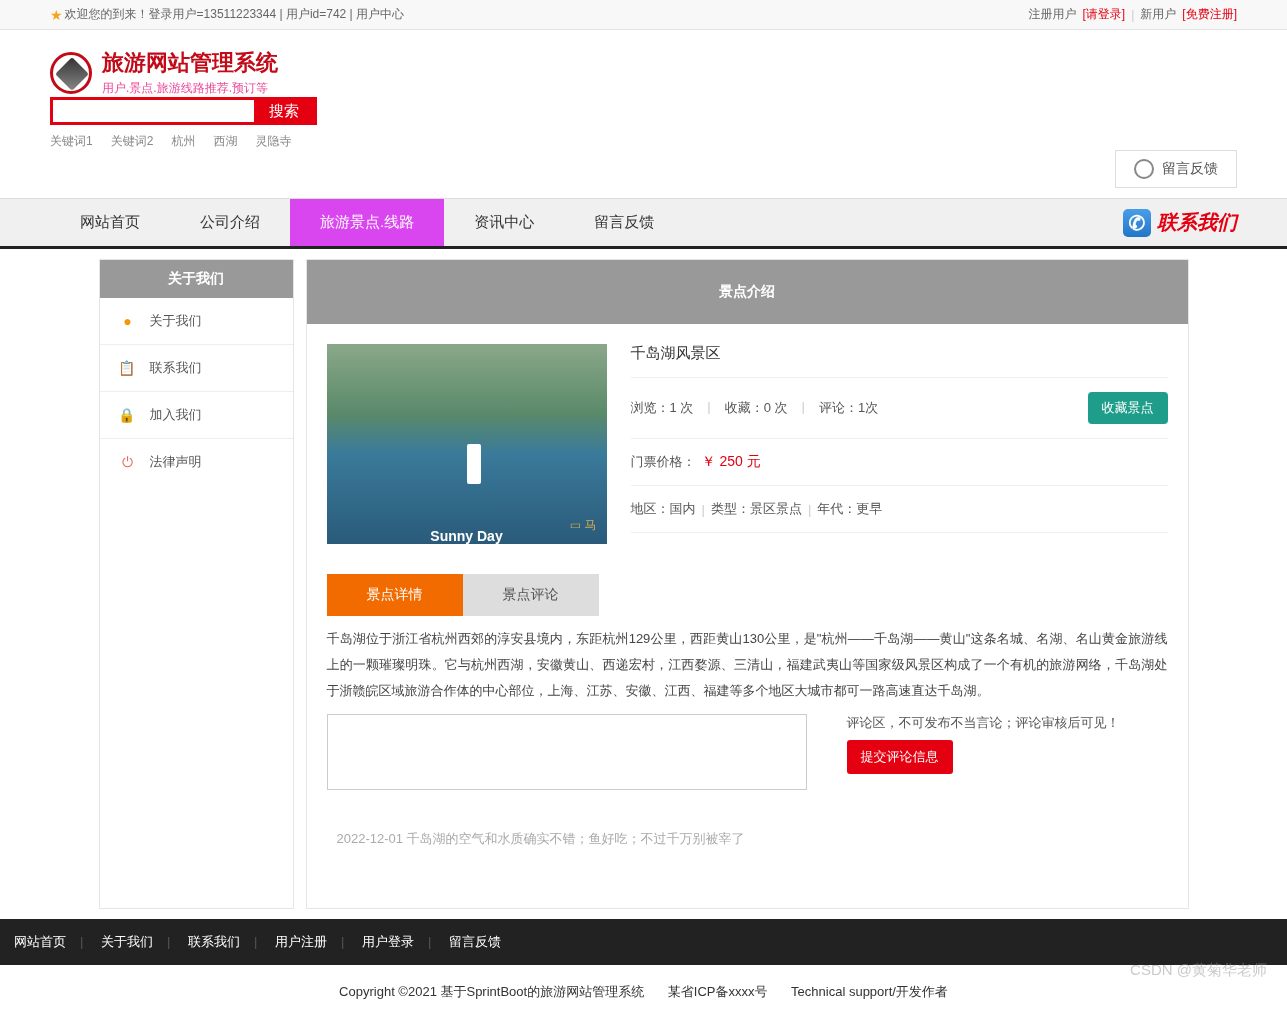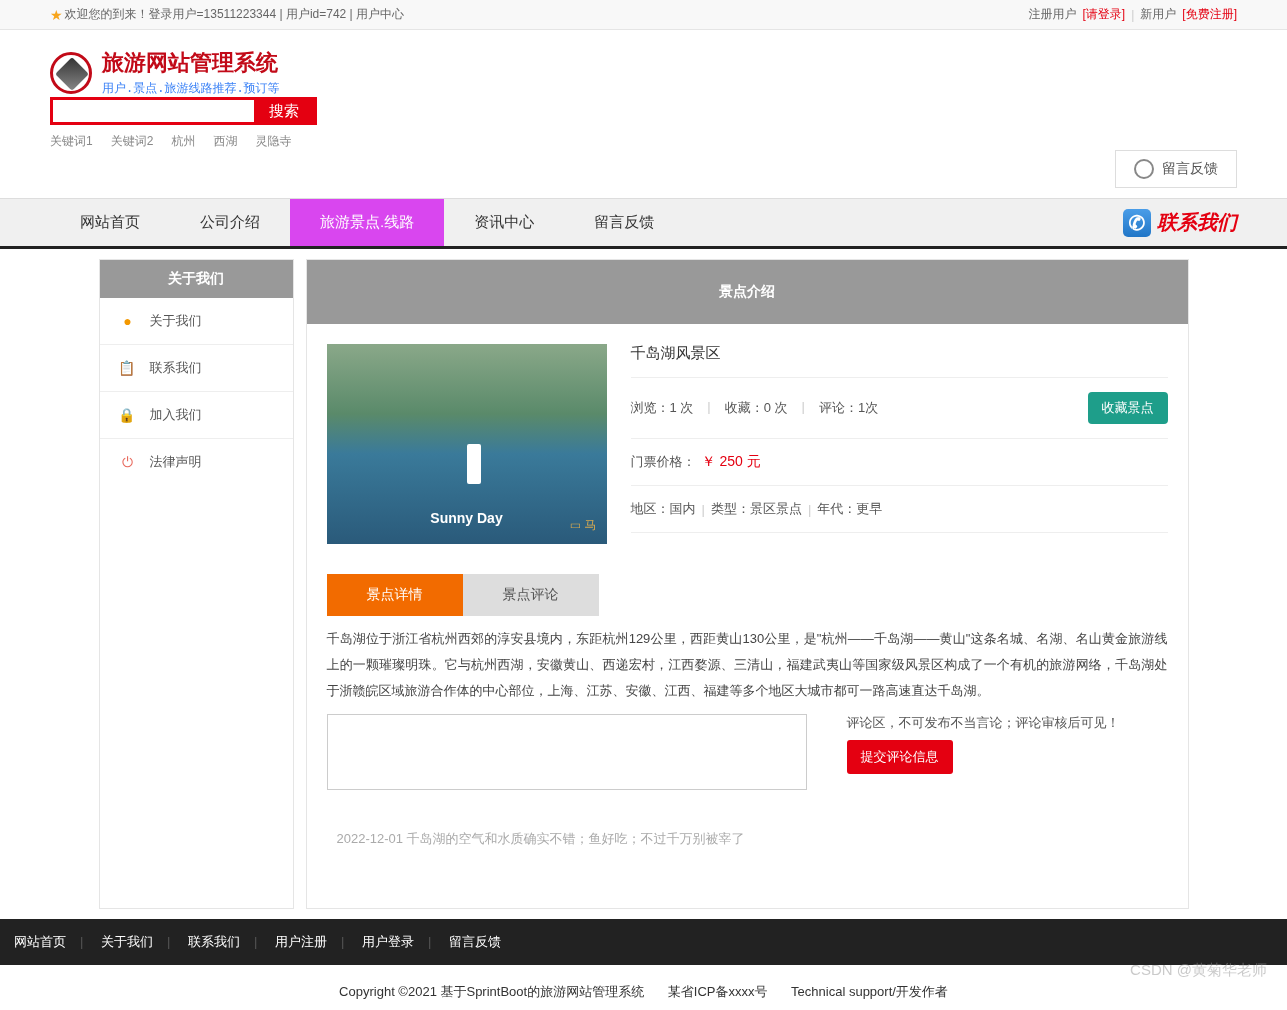--- a/index.html
+++ b/index.html
@@ -11,21 +11,21 @@
     .topbar .star { color: #f8a51b; font-size: 14px; }
     .topbar .right { display: flex; gap: 6px; align-items: center; }
     .topbar .right .sep { color: #ccc; }
     .red-link { color: #e40011; }
     
     .header { padding: 18px 50px 10px; display: flex; align-items: flex-start; flex-direction: column; }
     .logo-area { display: flex; align-items: center; gap: 10px; min-width: 340px; }
     .logo-icon { width: 42px; height: 42px; border: 3px solid #c20a18; border-radius: 50%; position: relative; }
     .logo-icon::after { content: ''; position: absolute; width: 24px; height: 24px; background: linear-gradient(135deg,#333,#888); left: 7px; top: 7px; transform: rotate(45deg); border-radius: 3px; }
     .logo-text h1 { color: #c20a18; font-size: 22px; font-weight: bold; }
-    .logo-text p { color: #3b82f6; font-size: 12px; margin-top: 2px; font-family: Liberation Mono, monospace; }
+    .logo-text p { color: #ec4899; font-size: 12px; margin-top: 2px; }
     
     .search-area { flex: 1; }
     .search-box { display: flex; border: 3px solid #e40011; height: 28px; max-width: 490px; }
     .search-box input { flex: 1; border: none; outline: none; padding: 0 10px; font-size: 14px; }
     .search-box button { background: #e40011; color: #fff; border: none; width: 60px; font-size: 15px; cursor: pointer; }
     .keywords { margin-top: 8px; display: flex; gap: 18px; font-size: 12px; color: #888; }
     
     .feedback-btn { margin-left: auto; border: 1px solid #ddd; padding: 8px 18px; display: flex; align-items: center; gap: 8px; color: #555; font-size: 14px; }
     .feedback-btn .icon { width: 20px; height: 20px; border: 2px solid #888; border-radius: 50%; position: relative; }
     
@@ -44,21 +44,21 @@
     .si-icon { width: 16px; height: 16px; display: inline-flex; align-items: center; justify-content: center; font-size: 14px; }
     .ic-orange { color: #f39800; }
     .ic-blue { color: #4a9de8; }
     .ic-red { color: #e86a5e; }
     
     .main { flex: 1; border: 1px solid #e5e5e5; }
     .main-header { background: #999; color: #fff; text-align: center; padding: 23px; font-size: 14px; font-weight: bold; }
     .detail-top { padding: 20px; display: flex; gap: 24px; }
     .scenic-img { width: 280px; height: 200px; background: linear-gradient(to bottom, #8aa889 0%, #5a8a6a 35%, #3a7a9a 55%, #2a5a7a 100%); position: relative; overflow: hidden; }
     .scenic-img::before { content: ''; position: absolute; left: 50%; top: 50%; width: 14px; height: 40px; background: #fff; border-radius: 2px; }
-    .scenic-img .overlay { position: absolute; bottom: 18px; width: 100%; text-align: center; color: #fff; font-weight: bold; font-size: 14px; }
+    .scenic-img .overlay { position: absolute; bottom: 0; width: 100%; text-align: center; color: #fff; font-weight: bold; font-size: 14px; }
     .scenic-img .tag { position: absolute; bottom: 10px; right: 10px; color: #d4a850; font-size: 12px; }
     
     .info-area { flex: 1; }
     .info-title { font-size: 15px; padding-bottom: 14px; border-bottom: 1px solid #eee; }
     .info-row { padding: 14px 0; border-bottom: 1px solid #eee; font-size: 13px; color: #555; display: flex; align-items: center; }
     .info-row .stats { display: flex; gap: 14px; }
     .info-row .sep2 { color: #ccc; }
     .fav-btn { margin-left: auto; background: #1e9e8a; color: #fff; padding: 7px 14px; border-radius: 4px; border: none; cursor: pointer; font-size: 13px; }
     .price { color: #e40011; font-size: 14px; }
     .price-label { color: #555; margin-right: 6px; }

